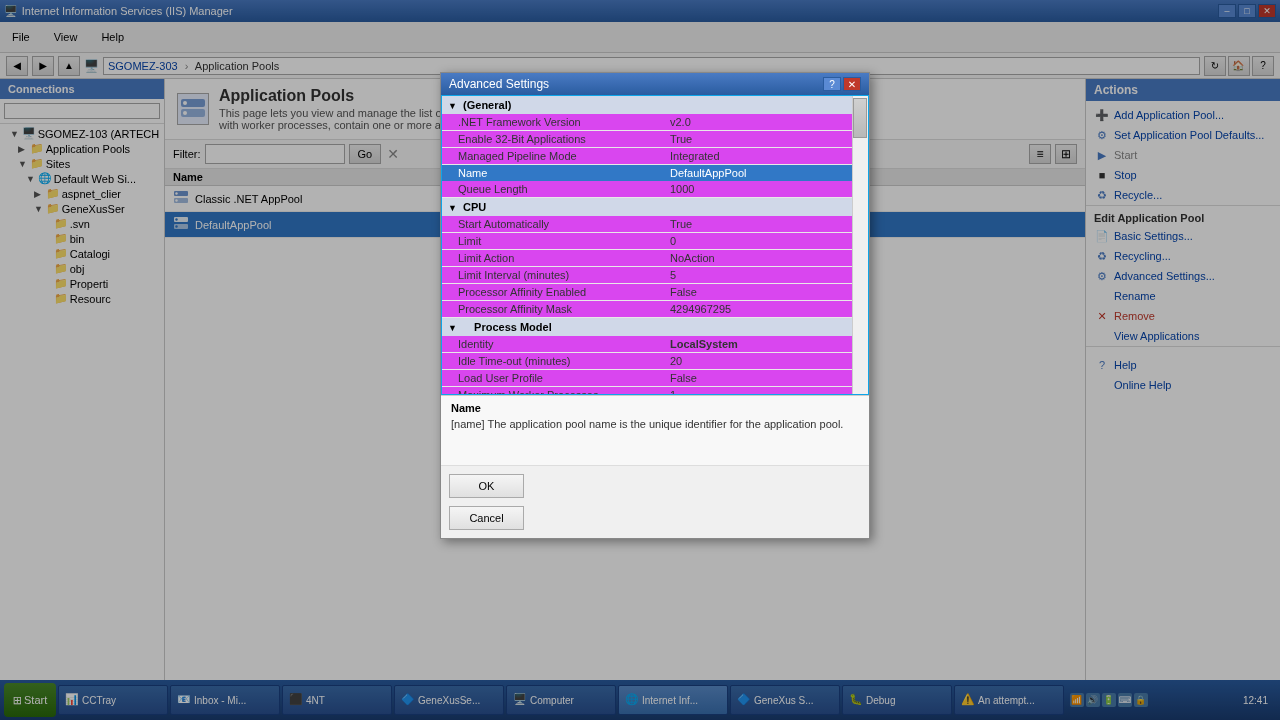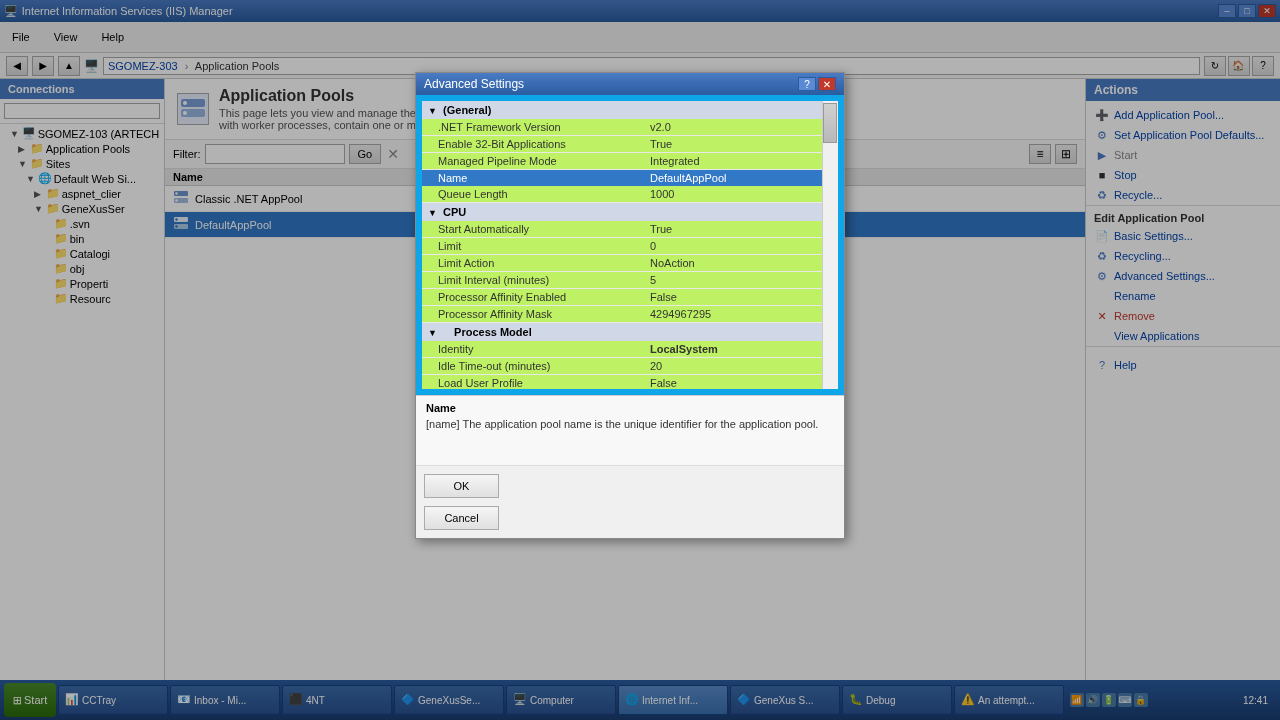--- a/index.html
+++ b/index.html
@@ -74,30 +74,30 @@
     .status-text { font-size: 11px; color: #333; }
     .status-right { display: flex; align-items: center; gap: 4px; font-size: 10px; }
 
     
     .bottom-tabs { height: 20px; background: #f0f0f0; border-top: 1px solid #ccc; display: flex; align-items: flex-end; padding-left: 8px; }
     .bottom-tab { padding: 2px 10px; border: 1px solid #ccc; border-bottom: none; background: #e0e0e0; font-size: 11px; cursor: pointer; margin-right: 2px; }
     .bottom-tab.active { background: white; border-bottom: 1px solid white; }
 
     
     .dialog-overlay { position: absolute; top: 0; left: 0; width: 100%; height: 100%; background: rgba(0,0,0,0.3); display: flex; align-items: center; justify-content: center; z-index: 100; }
-    .dialog { background: #bef264; border: 1px solid #888; box-shadow: 3px 3px 10px rgba(0,0,0,0.4); width: 430px; position: absolute; top: 72px; left: 415px; }
+    .dialog { background: #d946ef; border: 1px solid #888; box-shadow: 3px 3px 10px rgba(0,0,0,0.4); width: 430px; position: absolute; top: 72px; left: 440px; }
     .dialog-title-bar { background: linear-gradient(to bottom, #4a7bc4, #2a5ca0); color: white; padding: 4px 8px; display: flex; align-items: center; justify-content: space-between; font-size: 12px; }
     .dialog-title-controls { display: flex; gap: 2px; }
     .dialog-btn { width: 18px; height: 14px; background: #5a8ad4; border: 1px solid #2a5ca0; color: white; font-size: 10px; cursor: pointer; display: flex; align-items: center; justify-content: center; }
     .dialog-btn.close { background: #c0392b; }
 
     
     .settings-table { width: 100%; border-collapse: collapse; }
 
-    .dialog-scroll-area { height: 300px; overflow-y: auto; border: 6px solid #0ea5e9; margin: 0; position: relative; }
+    .dialog-scroll-area { height: 300px; overflow-y: auto; border: 1px solid #0ea5e9; margin: 0; position: relative; }
     .scrollbar-track { position: absolute; right: 0; top: 0; width: 16px; height: 100%; background: #f0f0f0; border-left: 1px solid #ccc; }
     .scrollbar-thumb { position: absolute; right: 1px; top: 2px; width: 14px; height: 40px; background: linear-gradient(to bottom, #d0d0d0, #b8b8b8); border: 1px solid #999; cursor: pointer; }
 
     
     .dialog-desc { padding: 6px 10px; border-top: 1px solid #ccc; background: #f8f8f8; min-height: 70px; }
     .dialog-desc-title { font-size: 11px; font-weight: bold; margin-bottom: 4px; }
     .dialog-desc-text { font-size: 11px; color: #333; }
 
     
     .dialog-footer { display: flex; justify-content: center; gap: 8px; padding: 8px; background: #f0f0f0; border-top: 1px solid #ddd; flex-direction: column; }
@@ -339,20 +339,24 @@
     <div class="action-item">
       <span class="action-icon"> </span>
       <span class="action-link">View Applications</span>
     </div>
 
     <div class="actions-section-title" style="border-top:1px solid #ddd;"></div>
     <div class="action-item">
       <span class="action-icon" style="color:#4a7bc4;">?</span>
       <span class="action-link">Help</span>
     </div>
+    <div class="action-item">
+      <span class="action-icon"> </span>
+      <span class="action-link">Online Help</span>
+    </div>
   </div>
 
 </div>
 
 <div class="status-bar">
   <span class="status-text">Ready</span>
   <div class="status-right">
     <span>⊞</span>
   </div>
 </div>

